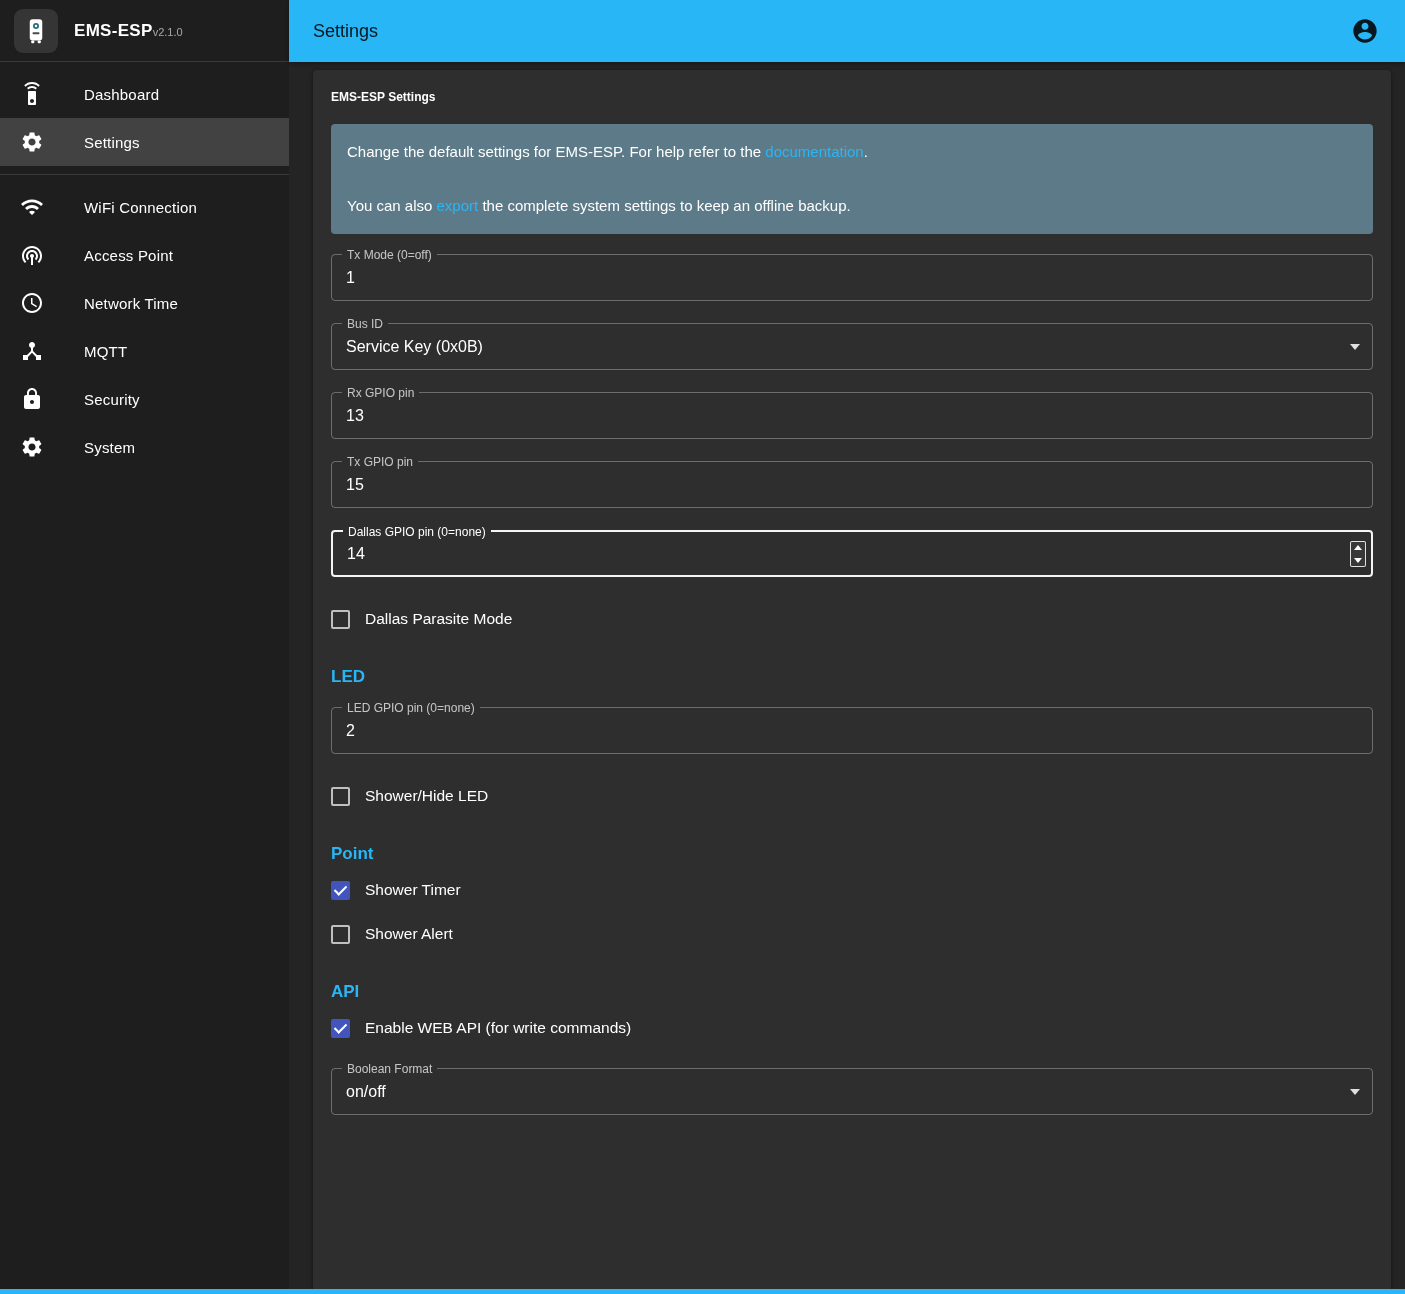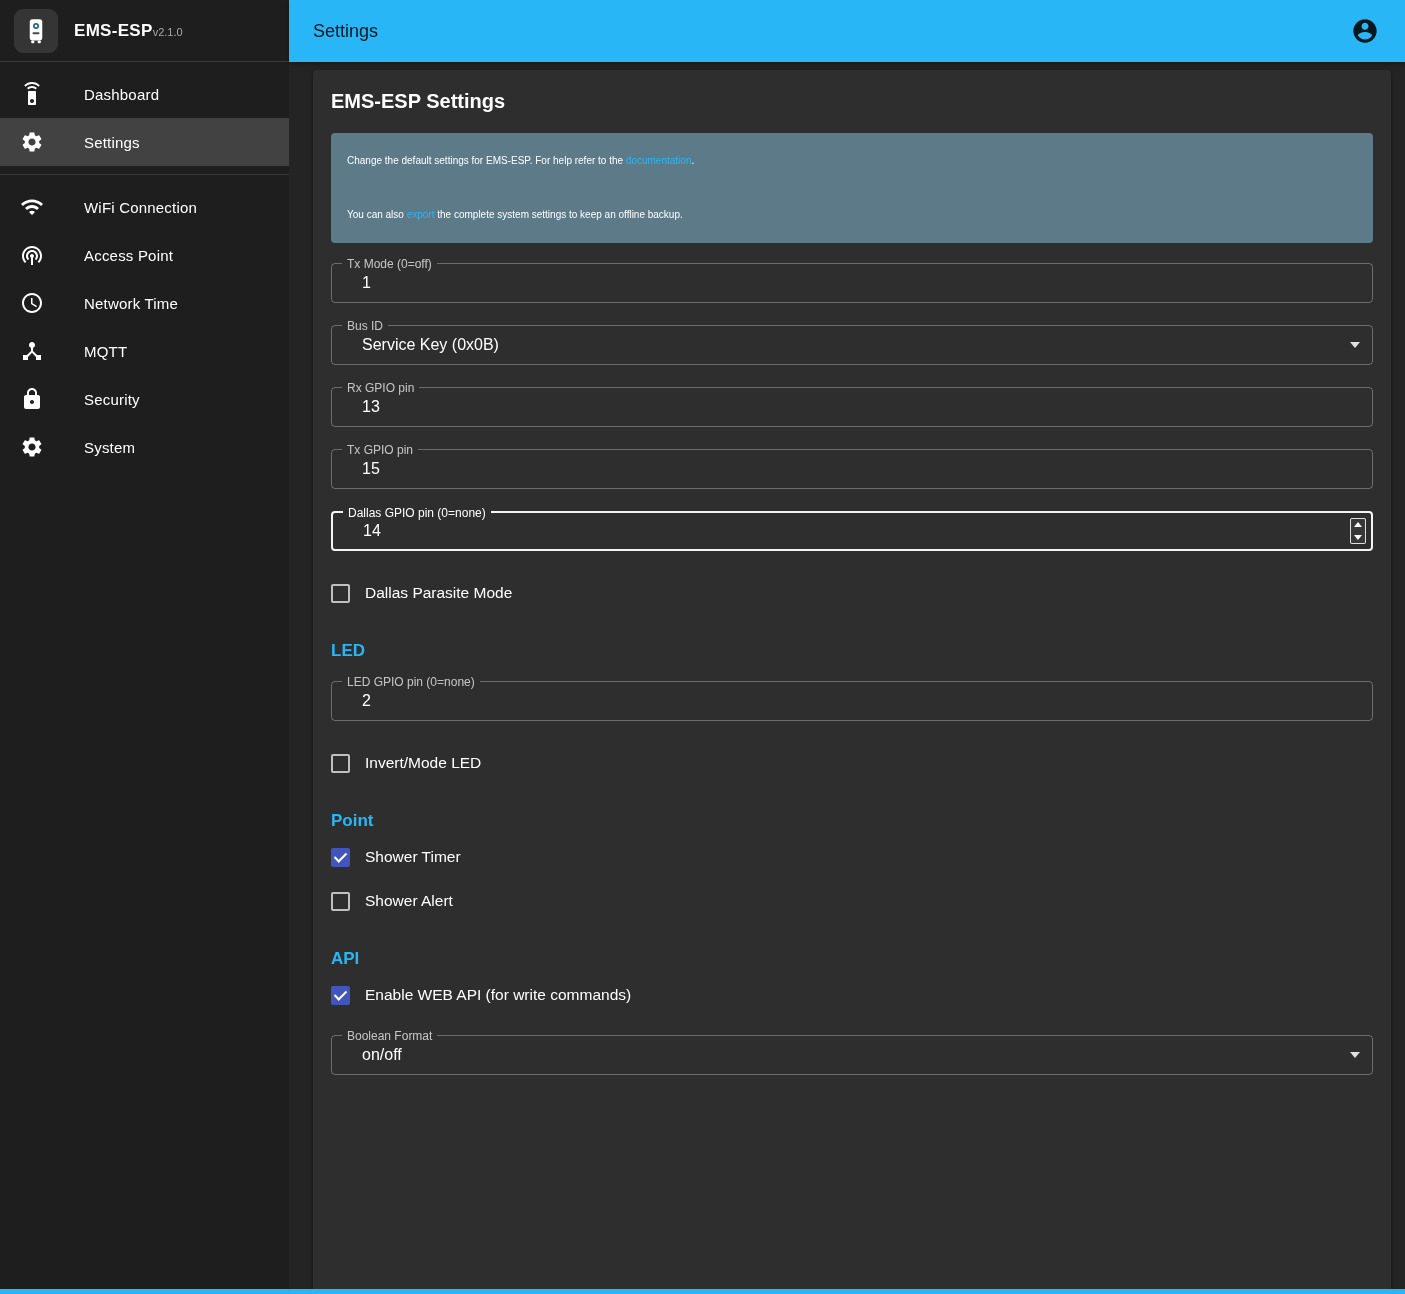--- a/index.html
+++ b/index.html
@@ -47,36 +47,36 @@
   .appbar-title { font-size: 18px; font-weight: 500; }
   .account-btn { background: none; border: 0; padding: 4px; cursor: pointer; color: rgba(0,0,0,0.87); }
   .account-btn svg { width: 28px; height: 28px; fill: currentColor; display: block; }
 
   .content { flex: 1; padding: 8px 14px 0 24px; overflow: hidden; }
   .card {
     background: #2e2e2e; border-radius: 4px;
     box-shadow: 0 1px 4px rgba(0,0,0,0.45);
     padding: 20px 18px 24px 18px; height: 100%;
   }
-  .card-title { font-size: 20px; font-weight: 700; margin: 0 0 20px; color: #fff; }
+  .card-title { font-size: 12px; font-weight: 700; margin: 0 0 20px; color: #fff; }
 
   .info-box {
     background: var(--info-bg, #5d7a89); border-radius: 4px;
-    padding: 16px; font-size: 10px; color: #fff;
+    padding: 16px; font-size: 15px; color: #fff;
   }
   .info-box p { margin: 0; line-height: 24px; }
   .info-box p + p { margin-top: 30px; }
   .inline-link { color: var(--accent, #29b6f6); text-decoration: none; cursor: pointer; }
 
   .section-heading { font-size: 17px; font-weight: 700; color: var(--accent, #29b6f6); margin: 28px 0 6px; }
 
   
   .field {
-    position: relative; height: 40px; border: 1px solid rgba(255,255,255,0.3);
-    border-radius: 4px; margin: 20px 0 22px; padding-left: 16px;
+    position: relative; height: 47px; border: 1px solid rgba(255,255,255,0.3);
+    border-radius: 4px; margin: 20px 0 22px;
   }
   .field.focused { border: 2px solid rgba(255,255,255,0.95); }
   .field.focused .field-label { color: #fff; }
   .field-label {
     position: absolute; top: -7px; left: 10px; background: #2e2e2e;
     padding: 0 5px; font-size: 12px; line-height: 14px;
     color: rgba(255,255,255,0.72); white-space: nowrap;
   }
   .field input.val {
     width: 100%; height: 100%; border: 0; background: transparent;
@@ -273,21 +273,21 @@
 
         <h2 class="section-heading">LED</h2>
 
         <div class="field">
           <span class="field-label">LED GPIO pin (0=none)</span>
           <input class="val" value="2" style="">
         </div>
 
         <label class="check-row">
           <input type="checkbox" class="cb" style="">
-          <span class="check-label">Invert/Mode LED</span>
+          <span class="check-label">Shower/Hide LED</span>
         </label>
 
         <h2 class="section-heading">Point</h2>
 
         <label class="check-row">
           <input type="checkbox" class="cb" checked="" style="">
           <span class="check-label">Shower Timer</span>
         </label>
 
         <label class="check-row">

